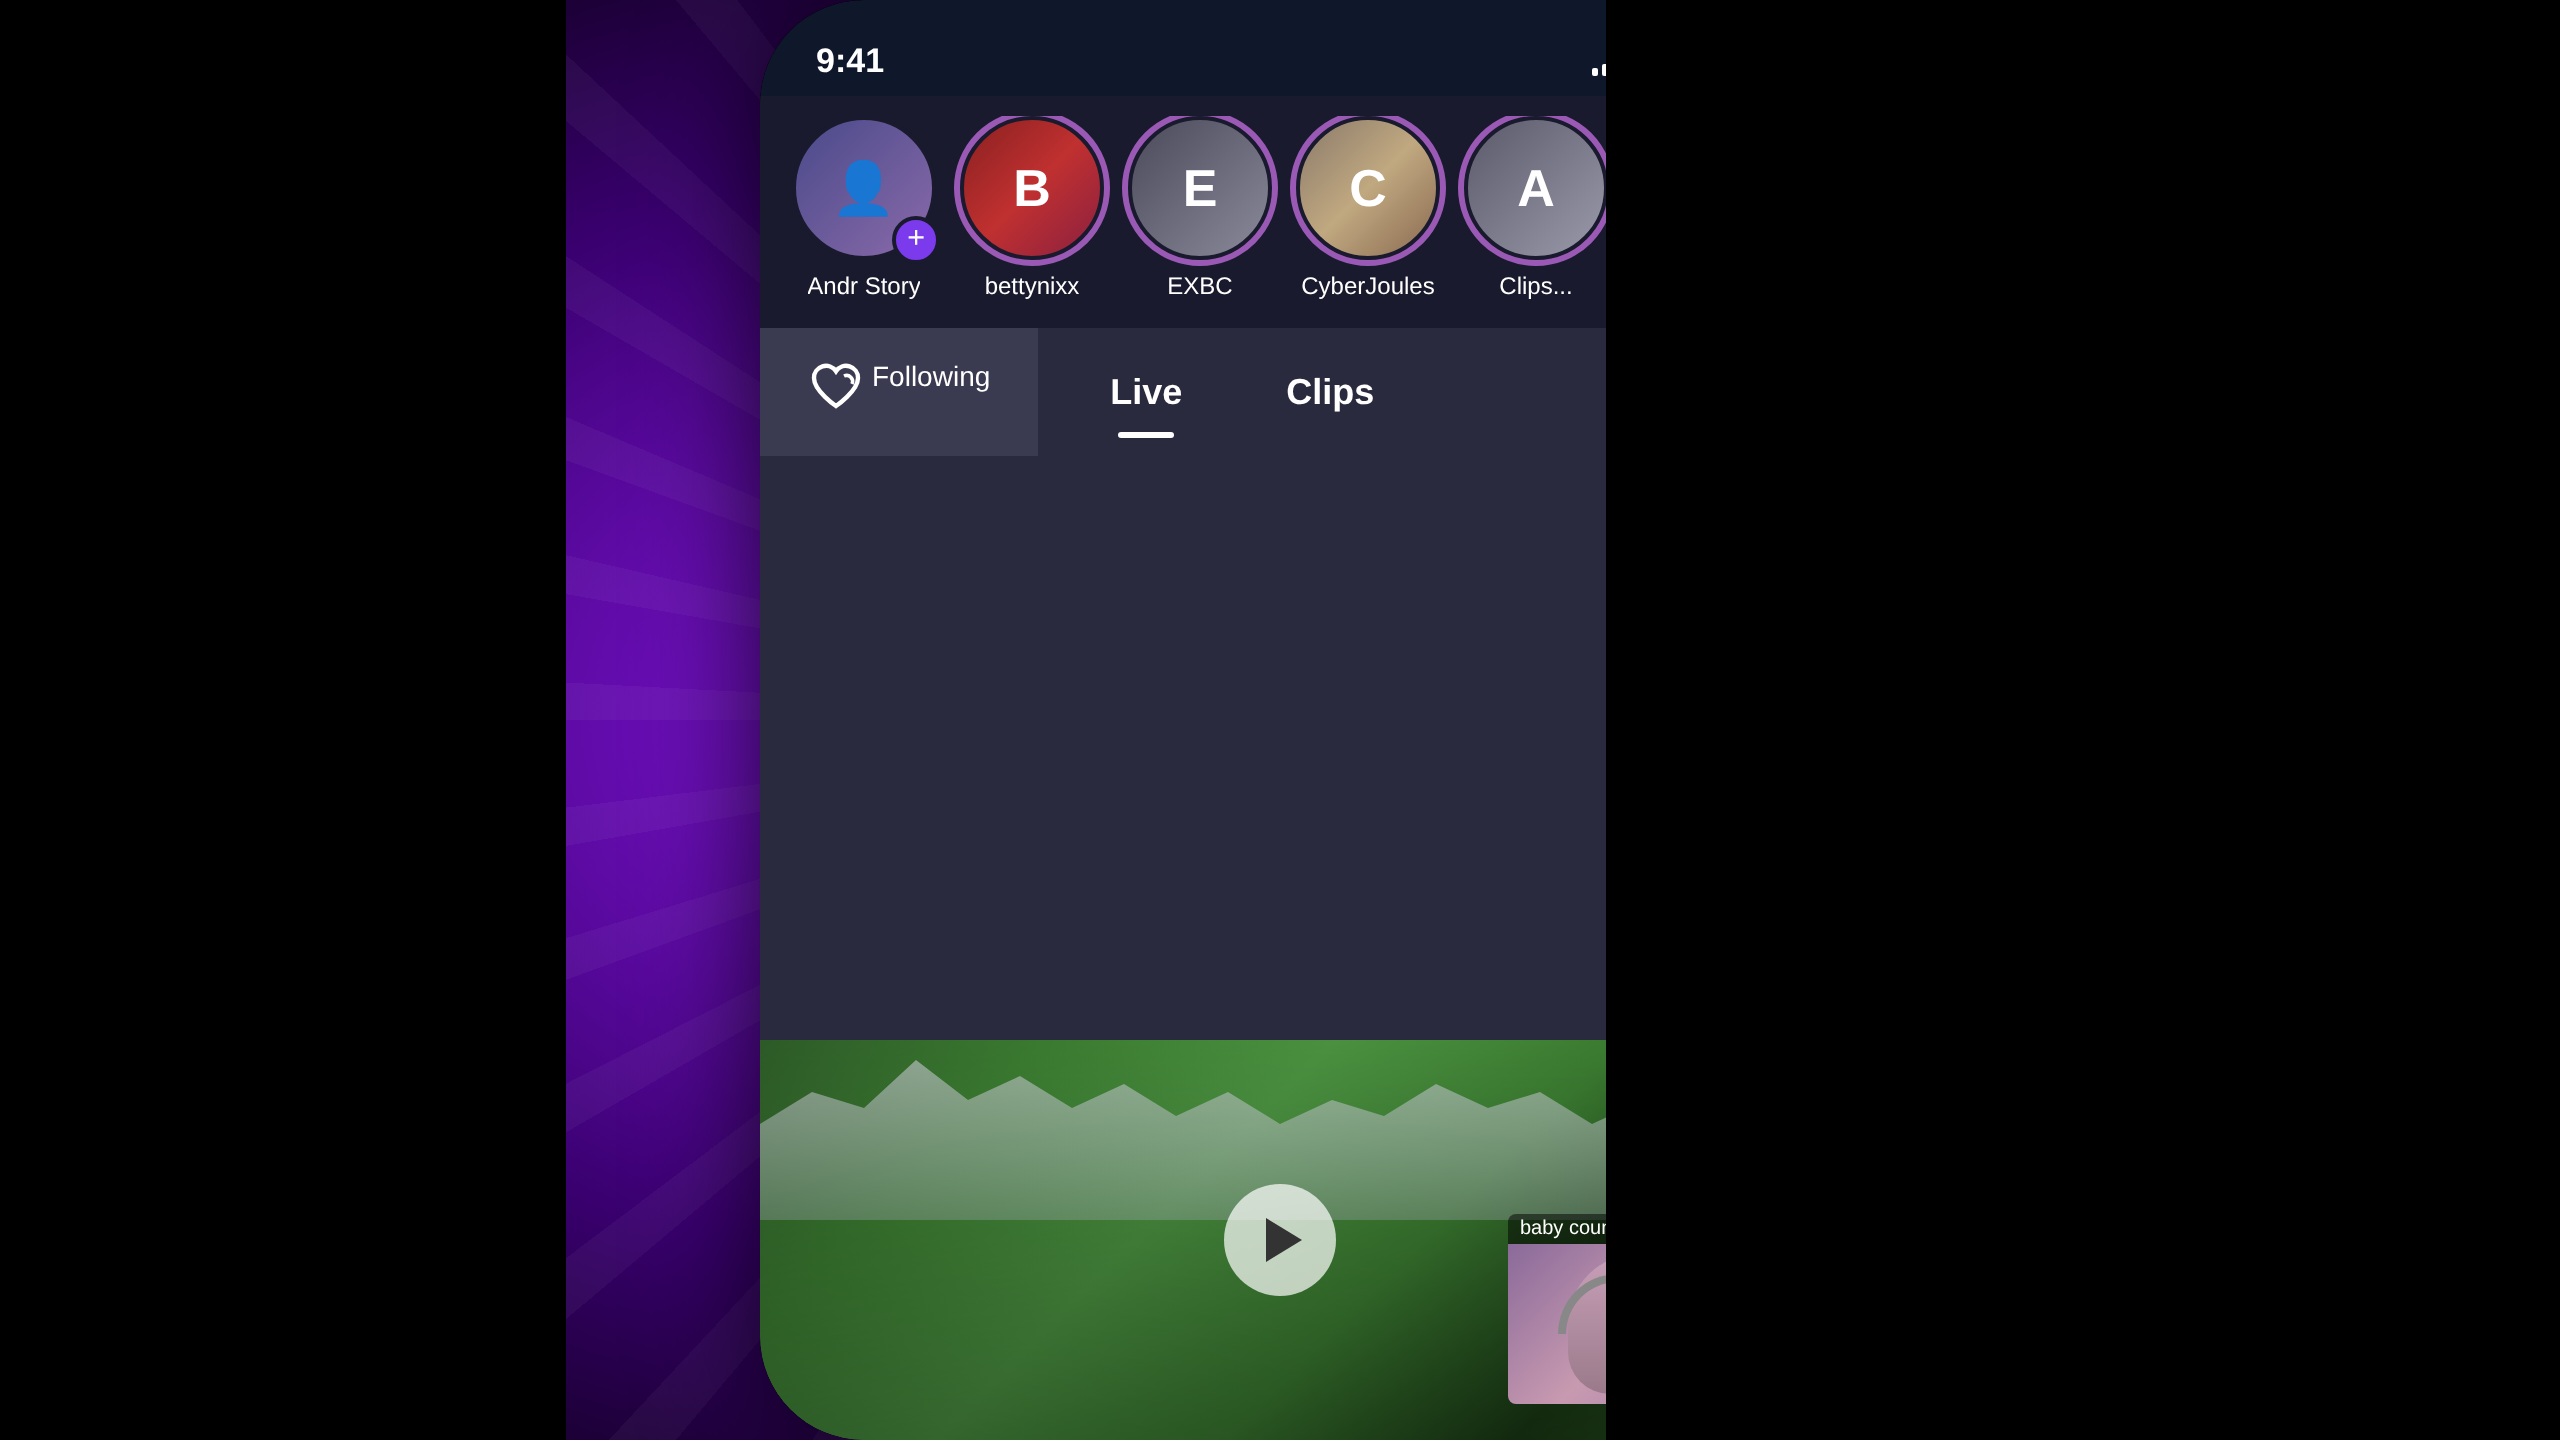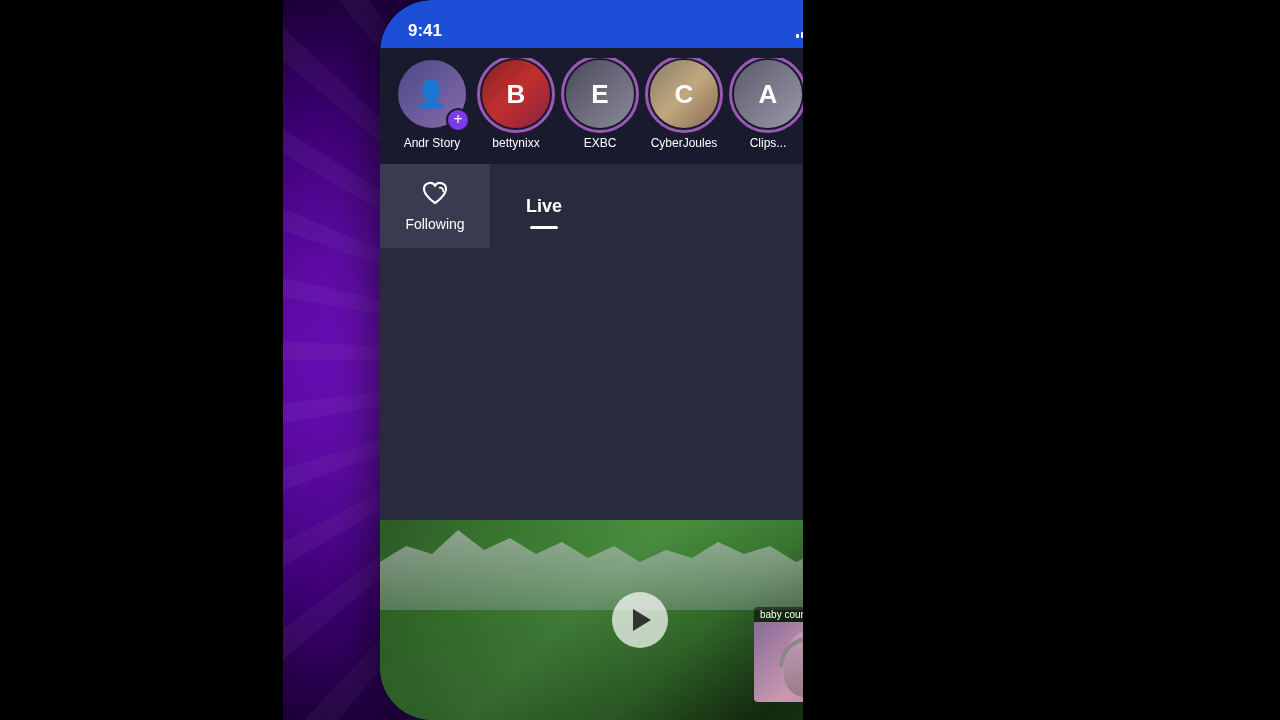--- a/index.html
+++ b/index.html
@@ -33,21 +33,21 @@
       width: 520px;
       height: 720px;
       background: #000;
       border-radius: 52px;
       overflow: hidden;
       box-shadow: 0 0 60px rgba(0,0,0,0.8);
     }
     .phone-screen {
       position: absolute;
       top: 0; left: 0; right: 0; bottom: 0;
-      background: #1d4ed8;
+      background: #0f172a;
       border-radius: 52px;
       overflow: hidden;
       display: flex;
       flex-direction: column;
     }
     
     .status-bar {
       display: flex;
       justify-content: space-between;
       align-items: center;
@@ -193,22 +193,22 @@
       border-radius: 0;
       flex-shrink: 0;
     }
     .nav-tabs-inner {
       display: flex;
       align-items: stretch;
       padding: 0;
     }
     .following-tab {
       display: flex;
-      flex-direction: column;
-      align-items: center;
+      flex-direction: row;
+      align-items: flex-start;
       justify-content: center;
       padding: 16px 24px;
       gap: 4px;
       background: #3a3a50;
       border-radius: 0;
       min-width: 110px;
     }
     .following-icon {
       font-size: 22px;
       color: #fff;
@@ -482,20 +482,21 @@
           <span class="following-icon">
             <svg width="28" height="26" viewBox="0 0 28 26" fill="none" stroke="white" stroke-width="2.2">
               <path d="M14 23s-11-7.5-11-14a6 6 0 0 1 11-3.4A6 6 0 0 1 25 9c0 6.5-11 14-11 14z"></path>
               <path d="M18 8a3 3 0 0 1 4 4" stroke="white" stroke-width="1.8"></path>
             </svg>
           </span>
           <span class="following-label">Following</span>
         </div>
         <div class="live-clips-tabs">
           <button class="tab-btn active">Live</button>
+          <button class="tab-btn">Clips</button>
         </div>
       </div>
     </div>
 
     <div class="content-area">
 
       <div class="video-section">
         <div class="video-bg">
           <div class="video-overlay-buildings"></div>
           <div class="play-button">

